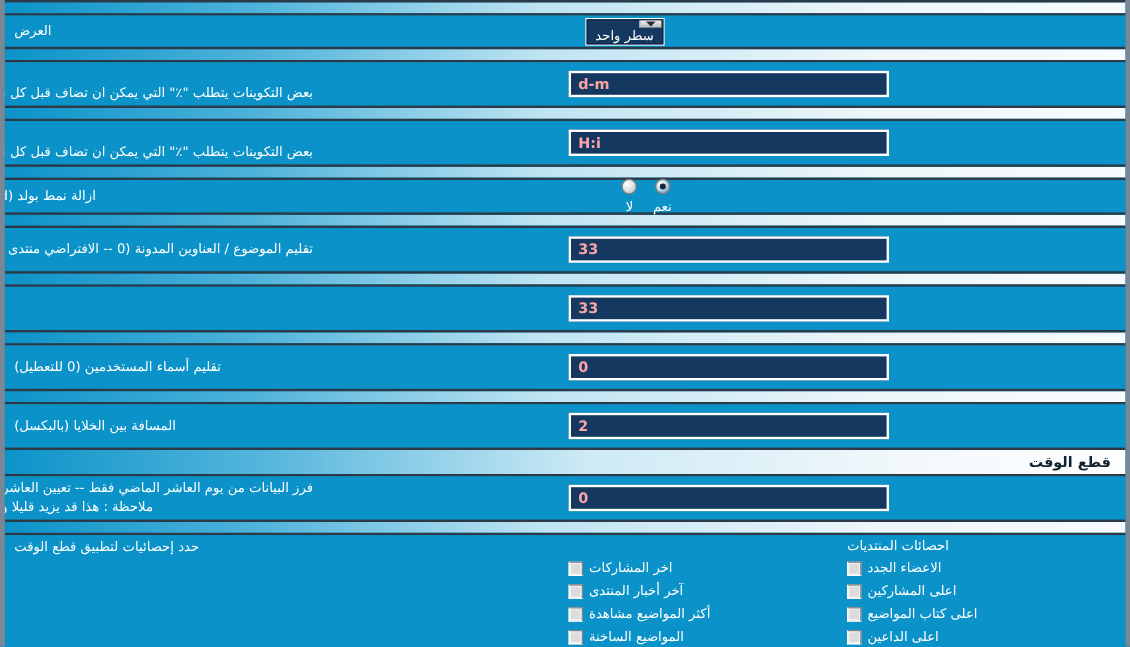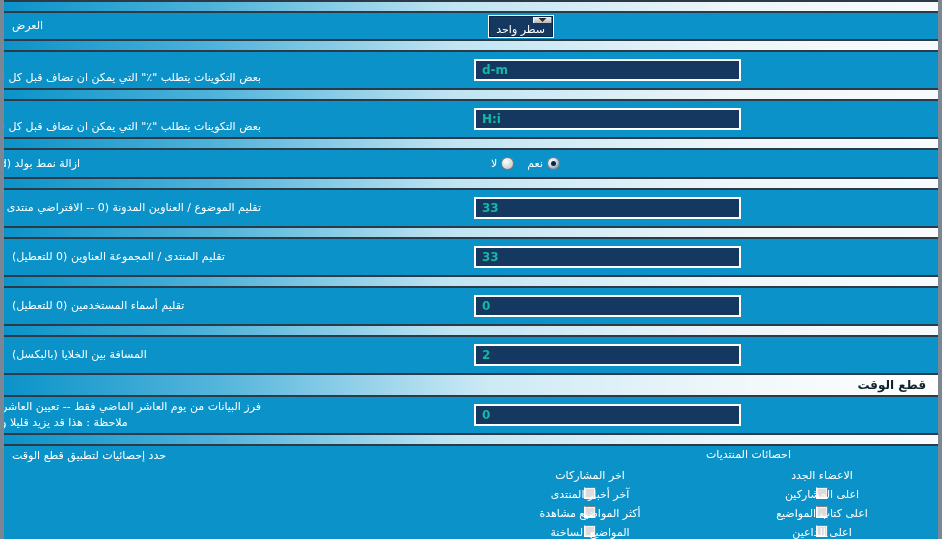--- a/index.html
+++ b/index.html
@@ -89,21 +89,21 @@
     white-space: nowrap;
   }
 
   
   .field {
     width: 267px;
     height: 22px;
     box-sizing: border-box;
     background: #153860;
     border: 2px solid #ffffff;
-    color: #14b8a6;
+    color: #fca5a5;
     font-family: "DejaVu Sans", "Liberation Sans", sans-serif;
     font-size: 12px;
     font-weight: bold;
     text-align: left;
     padding: 0 6px;
     line-height: 18px;
     direction: ltr;
     outline: none;
   }
 
@@ -140,21 +140,21 @@
 
   
   .radio-group {
     display: flex;
     flex-direction: row;
     align-items: center;
     gap: 13px;
   }
   .radio-item {
     display: flex;
-    flex-direction: row;
+    flex-direction: column;
     align-items: center;
     gap: 4px;
   }
   .radio-dot {
     width: 13px;
     height: 13px;
     border-radius: 50%;
     box-sizing: border-box;
     background: radial-gradient(circle at 35% 32%, #ffffff 0%, #e3e3e3 45%, #b9b9b9 100%);
     border: 1px solid #7d7d7d;
@@ -195,21 +195,21 @@
   .check-col-header {
     text-align: left;
     font-size: 11px;
     color: #ffffff;
     height: 18px;
     line-height: 18px;
     white-space: nowrap;
   }
   .check-item {
     display: flex;
-    flex-direction: column;
+    flex-direction: row;
     align-items: center;
     justify-content: flex-start;
     height: 19px;
     gap: 5px;
     padding-right: 0;
   }
   .check-item .cbox {
     width: 12px;
     height: 12px;
     box-sizing: border-box;
@@ -314,23 +314,20 @@
       <span class="title-line">تقليم الموضوع / العناوين المدونة (0 -- الافتراضي منتدى ، 1 -- لا التشذيب)</span>
     </div>
   </div>
 
   <div class="sep"></div>
 
   <div class="row" style="height:36px;">
     <div class="ctrl" style="width:470px; padding-right:197px;">
       <input class="field" type="text" value="33" style="">
     </div>
-    <div class="desc">
-      <span class="title-line">تقليم المنتدى / المجموعة العناوين (0 للتعطيل)</span>
-    </div>
   </div>
 
   <div class="sep"></div>
 
   <div class="row" style="height:36px;">
     <div class="ctrl" style="width:470px; padding-right:197px;">
       <input class="field" type="text" value="0" style="">
     </div>
     <div class="desc">
       <span class="title-line">تقليم أسماء المستخدمين (0 للتعطيل)</span>

